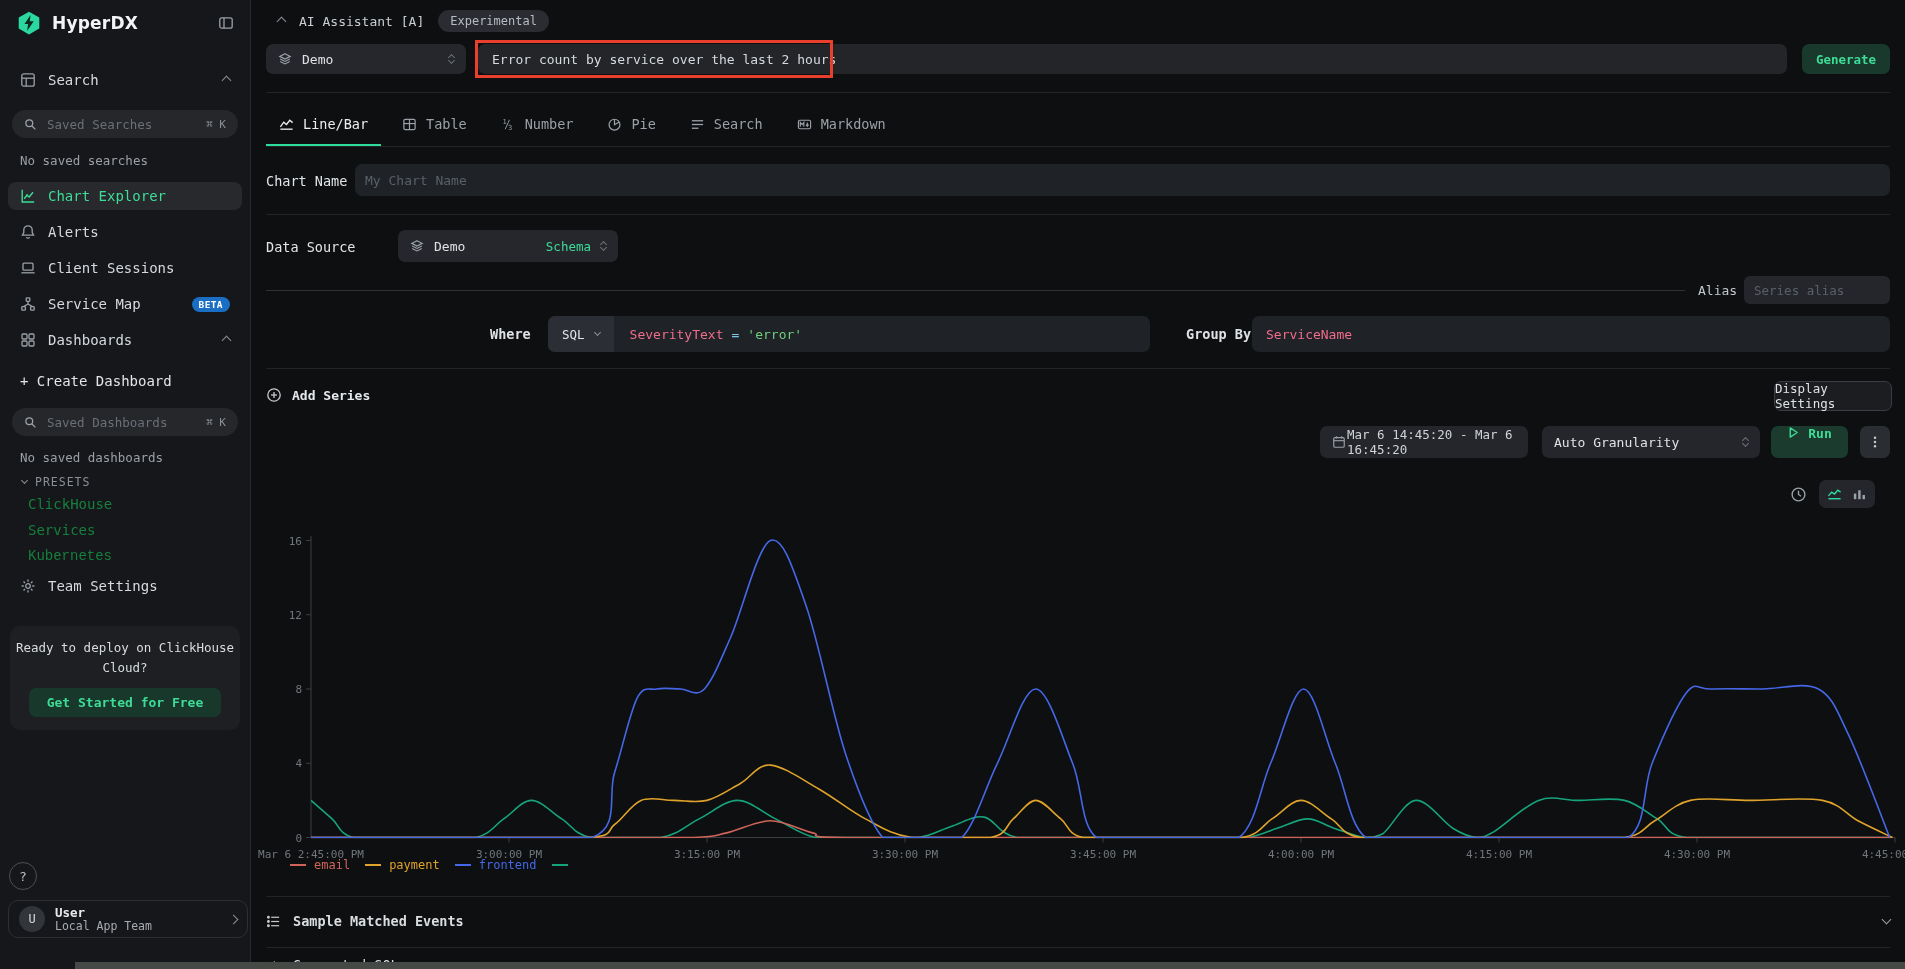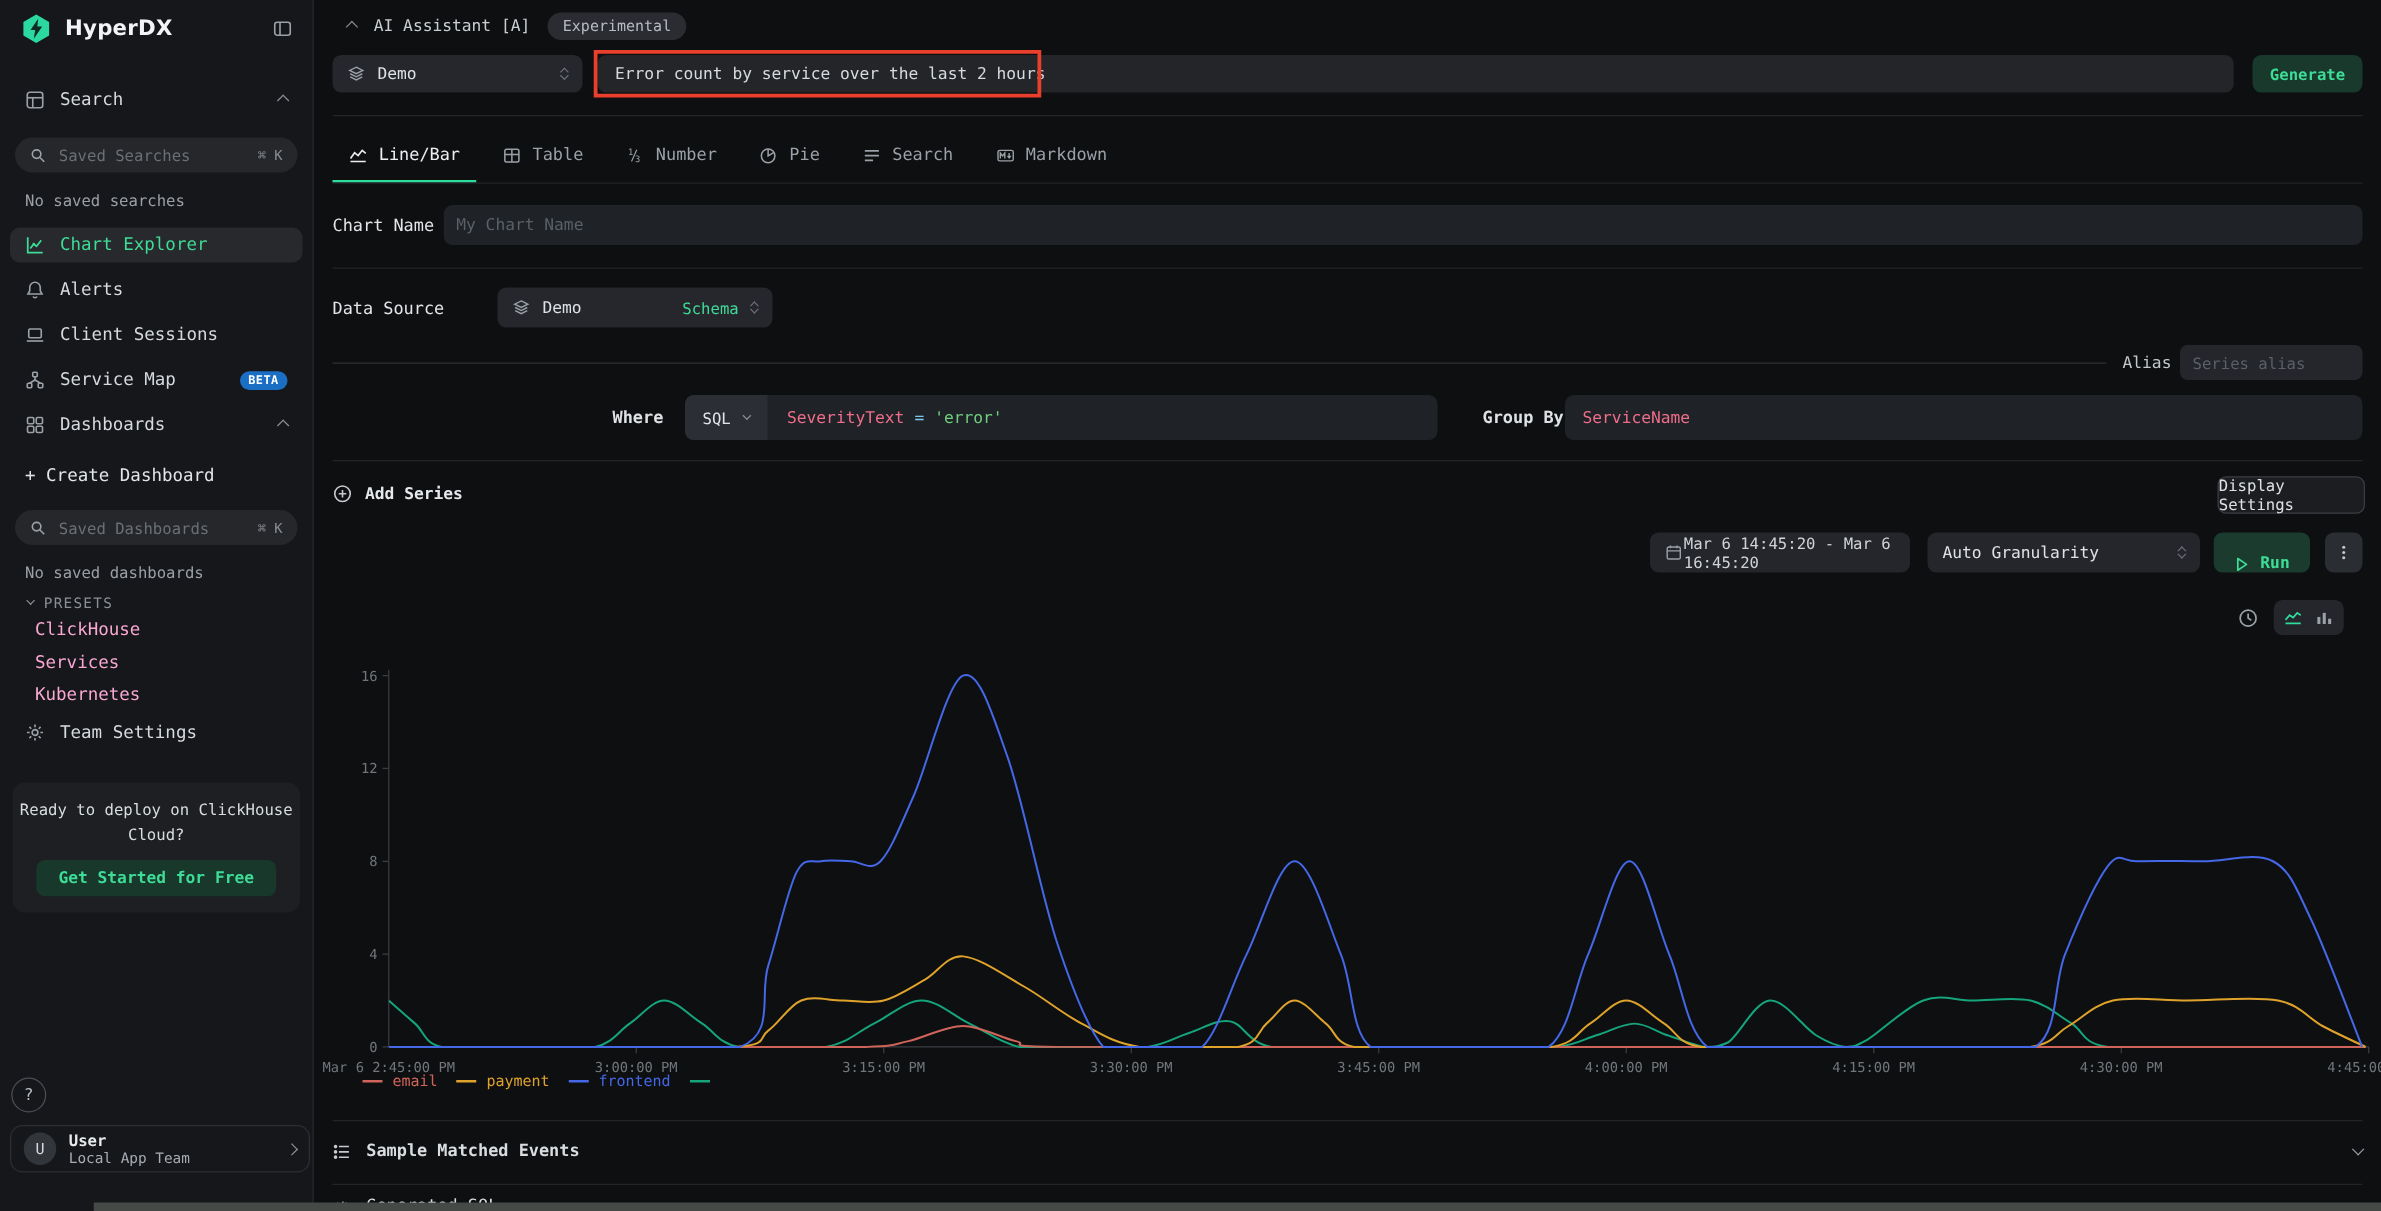--- a/index.html
+++ b/index.html
@@ -14,21 +14,21 @@
   .side-row{position:absolute;left:8px;width:234px;height:28px;display:flex;align-items:center;gap:12px;padding:0 12px;box-sizing:border-box;border-radius:8px;color:#d6dade;font-size:14px;}
   .side-row .grow{flex:1;}
   .side-row.active{background:#27292d;color:#3edc97;}
   .icon16{width:16px;height:16px;flex:none;color:#9aa1a8;}
   .side-row.active .icon16{color:#3edc97;}
   .searchbox{position:absolute;left:12px;width:226px;height:28px;background:#25272b;border-radius:15px;display:flex;align-items:center;gap:8px;padding:0 12px;box-sizing:border-box;}
   .searchbox input{flex:1;background:transparent;border:0;outline:0;color:#c6cace;font-size:12.5px;font-family:inherit;min-width:0;}
   .searchbox input::placeholder{color:#6a7076;}
   .kbd-hint{font-size:11px;color:#8a9096;white-space:nowrap;}
   .muted-line{position:absolute;left:20px;font-size:12.5px;color:#9aa0a6;}
-  .preset-item{position:absolute;left:28px;font-size:14px;color:#f9a8d4;cursor:default;}
+  .preset-item{position:absolute;left:28px;font-size:14px;color:#15803d;cursor:default;}
   .beta{background:#1a6fc4;color:#fff;font-size:9.5px;font-weight:bold;padding:2px 7px;border-radius:9px;letter-spacing:.4px;}
   .presets-hdr{position:absolute;left:22px;display:flex;align-items:center;gap:8px;color:#8a9096;font-size:11.5px;letter-spacing:1px;}
   #promo{position:absolute;left:10px;top:626px;width:230px;height:104px;background:#1d1f22;border-radius:10px;text-align:center;box-sizing:border-box;padding-top:12px;}
   #promo .pline{font-size:12.5px;color:#d9dde0;line-height:20px;}
   #promo .cta{display:inline-block;margin-top:10px;background:#17382b;color:#3edc97;font-weight:bold;font-size:13px;padding:7px 18px;border-radius:7px;cursor:pointer;}
   #help-circle{position:absolute;left:9px;top:862px;width:26px;height:26px;border:1.5px solid #4a4f55;border-radius:50%;
       display:flex;align-items:center;justify-content:center;color:#b9bfc5;font-size:13px;}
   #user-card{position:absolute;left:8px;top:900px;width:240px;height:38px;border:1px solid #2b2e32;border-radius:10px;display:flex;align-items:center;gap:10px;padding:0 10px;box-sizing:border-box;}
   #avatar{width:26px;height:26px;border-radius:50%;background:#32363b;color:#d6dade;font-size:12px;display:flex;align-items:center;justify-content:center;flex:none;}
   #user-card .uname{font-size:12.5px;font-weight:bold;color:#e8ebee;line-height:14px;}
@@ -75,21 +75,21 @@
   .tok-field{color:#ef6e8a;}
   .tok-op{color:#7cc7e8;}
   .tok-val{color:#6fcf7f;}
   #groupby-label{position:absolute;left:920px;top:326px;font-weight:600;font-size:13.5px;margin-left:16px;}
   #groupby-input{position:absolute;left:1002px;top:316px;width:638px;height:36px;padding:0 14px;font-size:13px;}
   #addseries-btn{position:absolute;left:16px;top:381px;height:28px;display:flex;align-items:center;gap:10px;font-size:13px;font-weight:bold;color:#e6e9ec;cursor:pointer;}
   #display-settings-btn{position:absolute;left:1524px;top:381px;width:116px;height:28px;background:#1b1d21;border:1px solid #3a3e44;border-radius:7px;display:flex;align-items:center;justify-content:center;font-size:12.5px;color:#dfe2e5;cursor:pointer;}
   
   #daterange{position:absolute;left:1070px;top:426px;width:208px;height:32px;background:#24262b;border-radius:7px;display:flex;align-items:center;gap:1px;padding:0 12px;box-sizing:border-box;font-size:12.5px;color:#cfd3d7;}
   #granularity{position:absolute;left:1292px;top:426px;width:218px;height:32px;background:#24262b;}
-  #run-btn{position:absolute;left:1521px;top:426px;width:77px;height:32px;background:#1a3b2d;border-radius:7px;display:flex;align-items:flex-end;justify-content:center;gap:8px;color:#3edc97;font-weight:bold;font-size:13px;cursor:pointer;}
+  #run-btn{position:absolute;left:1521px;top:426px;width:77px;height:32px;background:#1a3b2d;border-radius:7px;display:flex;align-items:flex-start;justify-content:center;gap:8px;color:#3edc97;font-weight:bold;font-size:13px;cursor:pointer;}
   #kebab-btn{position:absolute;left:1610px;top:426px;width:30px;height:32px;background:#2a2d32;border-radius:7px;display:flex;align-items:center;justify-content:center;color:#c6cace;cursor:pointer;}
   #chart-tools{position:absolute;left:1540px;top:480px;height:28px;display:flex;align-items:center;gap:12px;}
   #view-toggle{background:#24262b;border-radius:7px;height:28px;display:flex;align-items:center;padding:0 8px;gap:10px;}
   
   #chart-svg{position:absolute;left:0;top:530px;}
   #chart-svg text{font-family:"DejaVu Sans Mono",monospace;}
   .axis-label{fill:#70767c;font-size:11px;}
   #legend{position:absolute;left:40px;top:858px;display:flex;align-items:center;gap:15px;font-size:12px;}
   .legend-item{display:flex;align-items:center;gap:8px;cursor:pointer;}
   .legend-dash{width:16px;height:2px;display:inline-block;}
@@ -217,21 +217,21 @@
   </div>
 
   <div class="muted-line" style="top:450px;">No saved dashboards</div>
 
   <div class="presets-hdr" style="top:475px;">
     <span class="chev down sm"></span>
     <span>PRESETS</span>
   </div>
   <div class="preset-item" style="top:496px;">ClickHouse</div>
   <div class="preset-item" style="top:522px;">Services</div>
-  <div class="preset-item" style="top:548px;">Kubernetes</div>
+  <div class="preset-item" style="top:548px;font-family:Liberation Mono, monospace;">Kubernetes</div>
 
   <div class="side-row" style="top:572px;">
     <span class="icon16">
       <svg viewBox="0 0 16 16" width="16" height="16" fill="none" stroke="currentColor" stroke-width="1.3">
           <circle cx="8" cy="8" r="2.3"></circle>
           <path d="M8 1.6 v2.1 M8 12.3 v2.1 M1.6 8 h2.1 M12.3 8 h2.1 M3.5 3.5 l1.5 1.5 M11 11 l1.5 1.5 M12.5 3.5 L11 5 M5 11 l-1.5 1.5"></path>
         </svg>
     </span>
     <span class="grow">Team Settings</span>
   </div>

